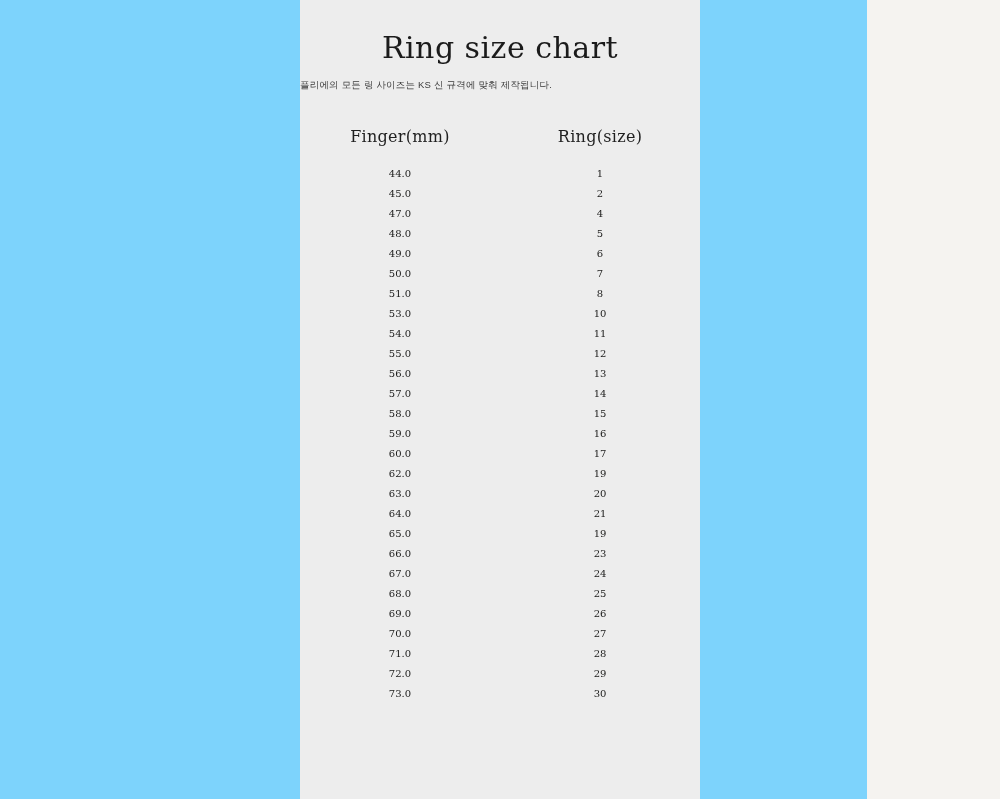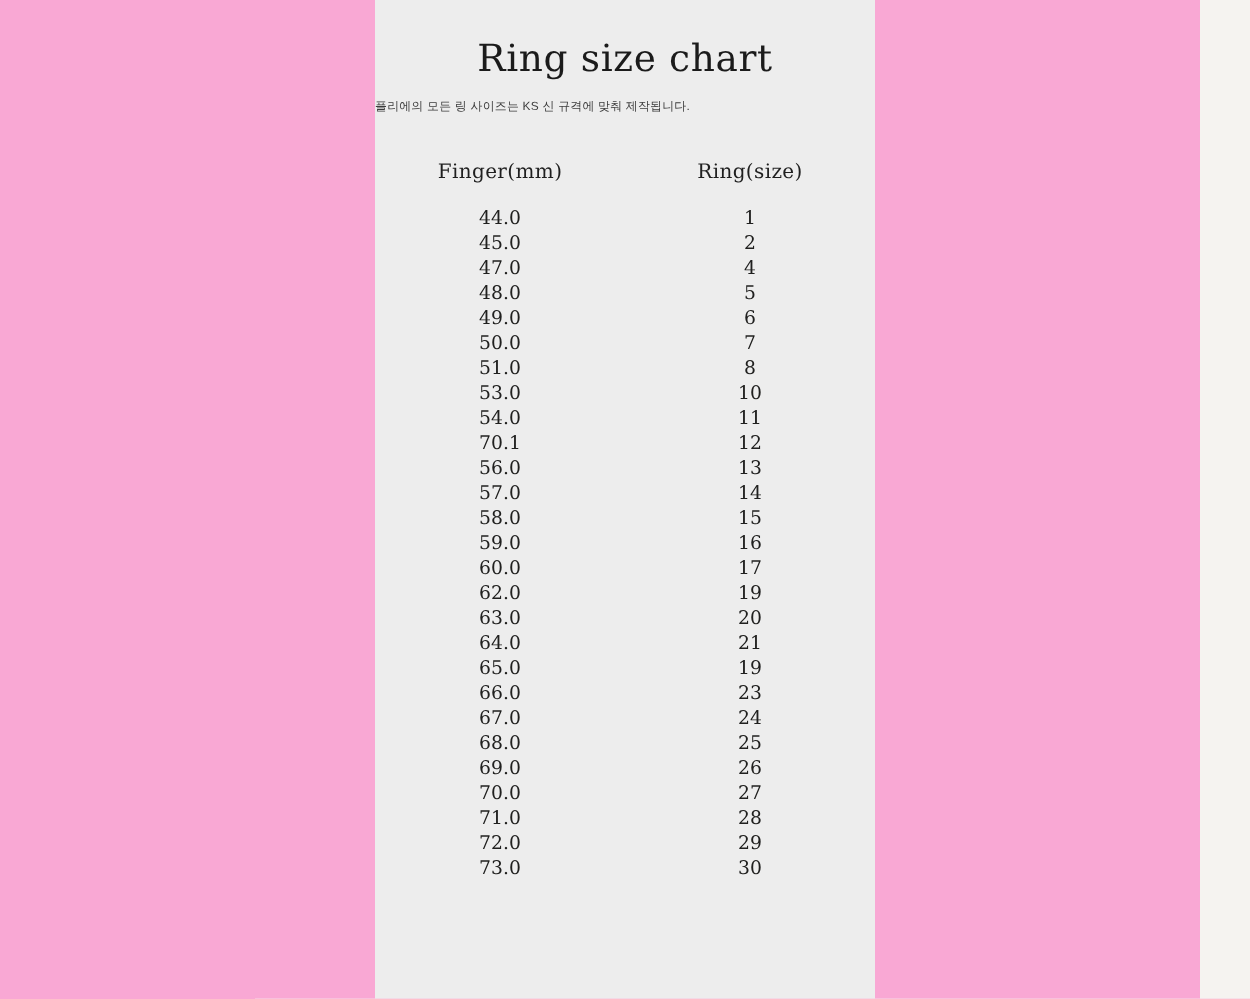--- a/index.html
+++ b/index.html
@@ -8,23 +8,24 @@
   }
   body {
     width: 1000px;
     height: 799px;
     background: #f5f3f0;
     font-family: "Liberation Serif", serif;
     overflow: hidden;
   }
   .page {
     position: relative;
-    width: 960px;
+    width: 820px;
     height: 799px;
-    background: #f9a8d4;
+    background: #7dd3fc;
+    padding-left: 47px;
   }
   .panel {
     position: absolute;
     left: 300px;
     top: 0;
     width: 400px;
     height: 799px;
     background: #ededed;
   }
   .title {
@@ -58,21 +59,21 @@
     font-family: "DejaVu Serif", serif;
     font-weight: 400;
     font-size: 16px;
     color: #1f1f1f;
     padding-bottom: 18px;
     letter-spacing: 0.3px;
   }
   td {
     font-family: "DejaVu Serif", serif;
     font-weight: 400;
-    font-size: 15px;
+    font-size: 10px;
     color: #20201f;
     text-align: center;
     line-height: 20px;
     padding: 0;
     height: 20px;
   }
   th.col-finger, td.col-finger { width: 50%; }
   th.col-ring, td.col-ring { width: 50%; }
 </style>
 </head>
@@ -122,21 +123,21 @@
             </tr>
             <tr>
               <td class="col-finger">53.0</td>
               <td class="col-ring">10</td>
             </tr>
             <tr>
               <td class="col-finger">54.0</td>
               <td class="col-ring">11</td>
             </tr>
             <tr>
-              <td class="col-finger">70.1</td>
+              <td class="col-finger">55.0</td>
               <td class="col-ring">12</td>
             </tr>
             <tr>
               <td class="col-finger">56.0</td>
               <td class="col-ring">13</td>
             </tr>
             <tr>
               <td class="col-finger">57.0</td>
               <td class="col-ring">14</td>
             </tr>

